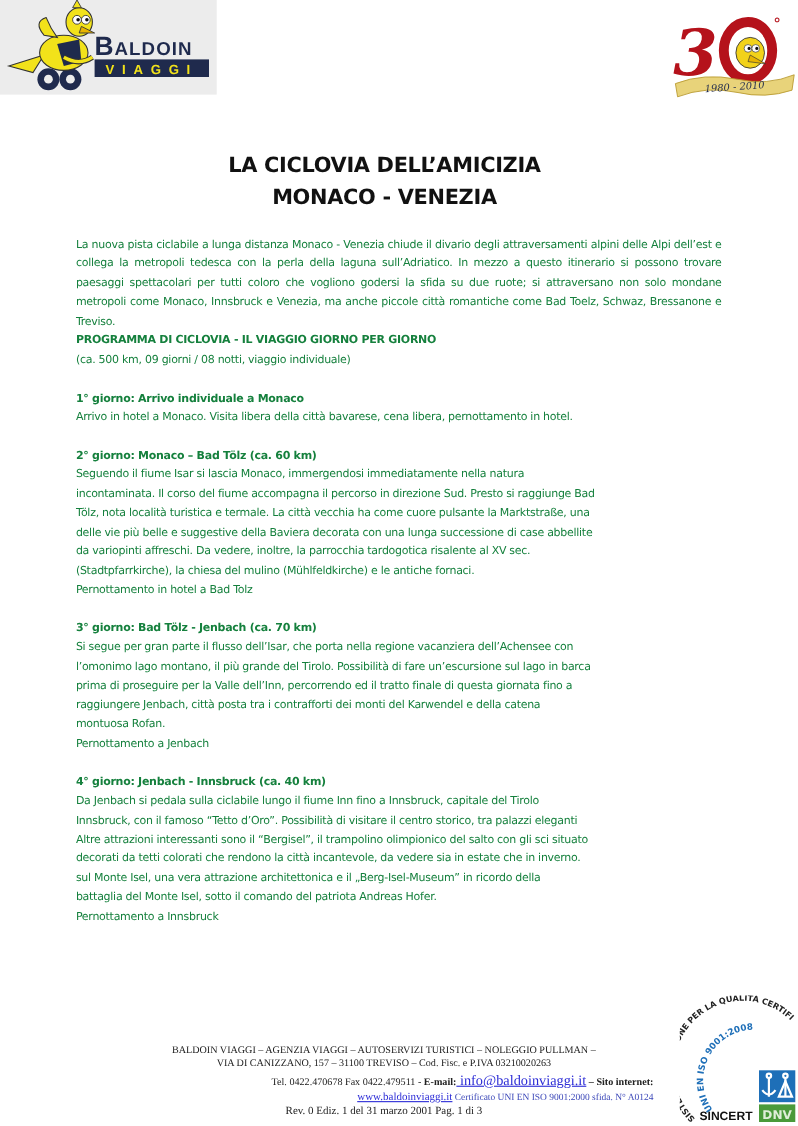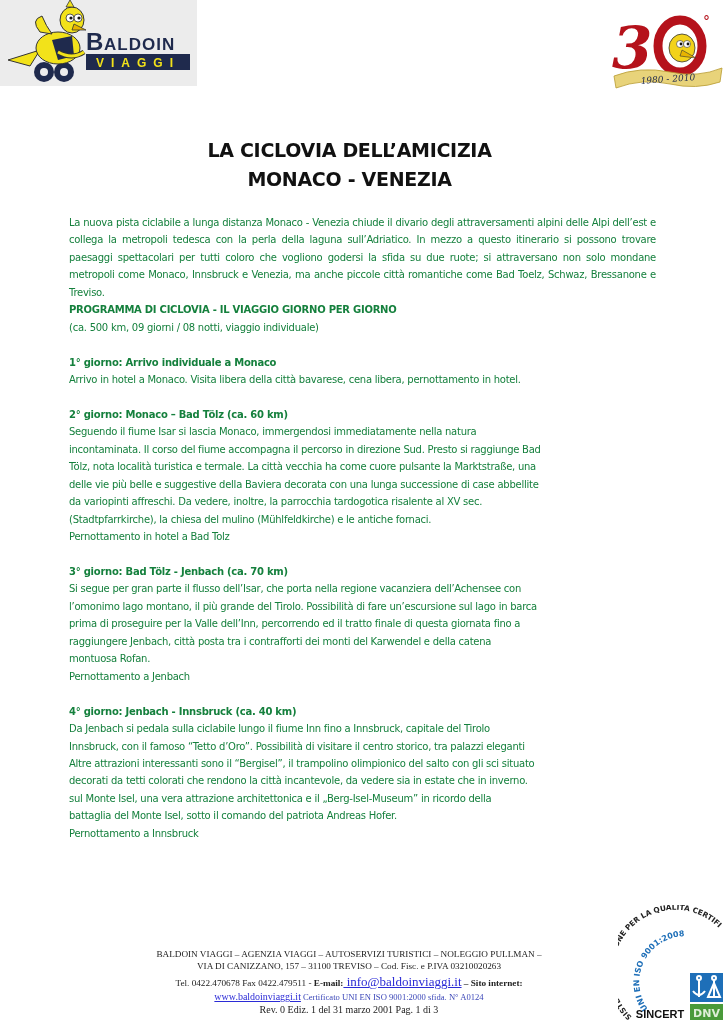--- a/index.html
+++ b/index.html
@@ -17,21 +17,21 @@
   .body { position:absolute; left:69px; top:214px; width:587px; font-family:"DejaVu Sans", sans-serif; font-size:10px; line-height:17.45px; color:#15803d; letter-spacing:-0.25px; }
   .body p { margin:0; }
   .justify { text-align:justify; }
   .justify::after { content:""; display:inline-block; width:100%; }
   .bold { font-weight:bold; }
   .gap { height:17.45px; }
 
   
   .footer { position:absolute; left:104px; top:914px; width:490px; text-align:center; font-family:Liberation Serif, serif; color:#222;margin-top:34px; }
   .footer .l1 { font-size:9.2px; line-height:12px; }
-  .footer .l3 { font-size:9.2px; line-height:14px; margin-top:3px; }
+  .footer .l3 { font-size:9.2px; line-height:14px; margin-top:3px;text-align:right; }
   .footer .mail { color:#2b2bd6; text-decoration:underline; font-size:13px; }
   .footer .web { color:#2b2bd6; text-decoration:underline; font-size:10px; }
   .footer .cert { color:#3b47b8; font-size:8.6px; }
   .footer .rev { font-size:10px; line-height:12px; }
   .footer b { font-weight:bold; }
 
   .cert-badge { position:absolute; left:618px; top:905px; width:107px; height:119px; }
 </style>
 </head>
 <body>

